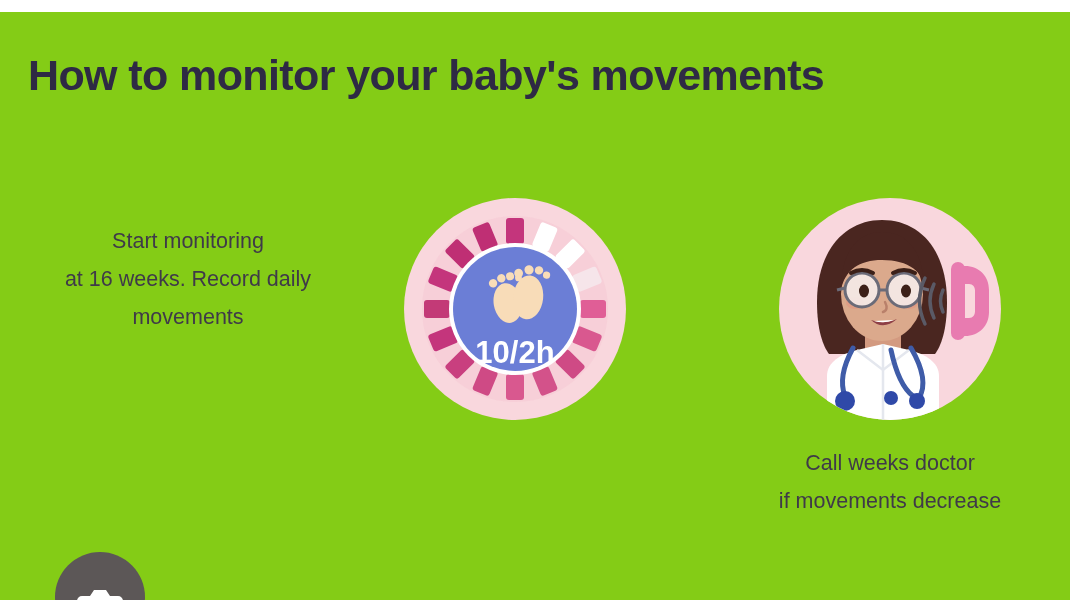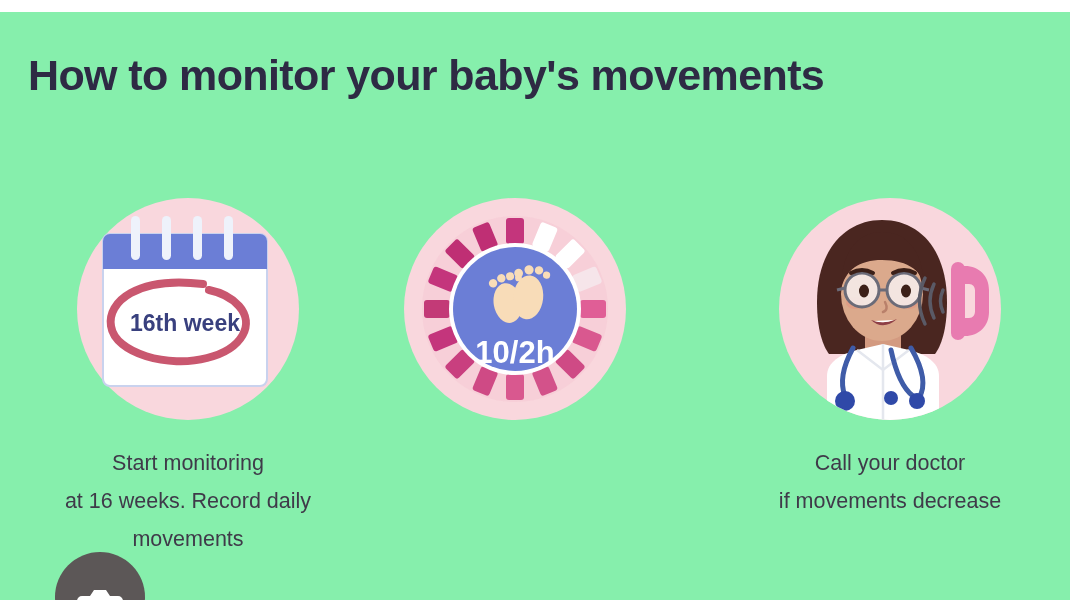--- a/index.html
+++ b/index.html
@@ -22,21 +22,21 @@
     overflow: hidden;
   }
 
   
   #canvas {
     position: absolute;
     left: 0;
     top: 12px;
     width: 1070px;
     height: 588px;
-    background: #86efac;
+    background: #84cc16;
     overflow: hidden;
   }
 
   #title {
     position: absolute;
     left: 28px;
     top: 38px;
     width: 1020px;
     font-size: 43px;
     line-height: 50px;
@@ -98,46 +98,20 @@
 </style>
 </head>
 <body>
 
 <div id="screen">
   <div id="canvas">
 
     <div id="title">How to monitor your baby's movements</div>
 
     <div class="card" id="card-1">
-      <div class="icon-wrap">
-        <div class="icon-bg"></div>
-        <svg width="222" height="222" viewBox="0 0 222 222" style="position:absolute;left:0;top:0;">
-
-          <g>
-            <rect x="54" y="22" width="9" height="40" rx="4.5" fill="#dfe6f7"></rect>
-            <rect x="85" y="22" width="9" height="40" rx="4.5" fill="#dfe6f7"></rect>
-            <rect x="116" y="22" width="9" height="40" rx="4.5" fill="#dfe6f7"></rect>
-            <rect x="147" y="22" width="9" height="40" rx="4.5" fill="#dfe6f7"></rect>
-          </g>
-
-          <rect x="26" y="36" width="164" height="152" rx="7" fill="#ffffff" stroke="#c9d2ee" stroke-width="2"></rect>
-
-          <path d="M26 43 a7 7 0 0 1 7 -7 h150 a7 7 0 0 1 7 7 v28 h-164 z" fill="#6b7ed6"></path>
-
-          <g>
-            <rect x="54" y="18" width="9" height="44" rx="4.5" fill="#eef2fb"></rect>
-            <rect x="85" y="18" width="9" height="44" rx="4.5" fill="#eef2fb"></rect>
-            <rect x="116" y="18" width="9" height="44" rx="4.5" fill="#eef2fb"></rect>
-            <rect x="147" y="18" width="9" height="44" rx="4.5" fill="#eef2fb"></rect>
-          </g>
-
-          <path d="M126 86 C 60 78 30 104 34 128 C 38 156 92 170 130 160 C 166 151 178 126 162 108 C 154 99 142 94 132 92" fill="none" stroke="#c9576f" stroke-width="8" stroke-linecap="round"></path>
-          <text x="108" y="133" text-anchor="middle" font-family="Liberation Sans, sans-serif" font-size="23" font-weight="bold" fill="#39407e">16th week</text>
-        </svg>
-      </div>
       <div class="caption">Start monitoring
 at 16 weeks. Record daily
 movements</div>
     </div>
 
     <div class="card" id="card-2">
       <div class="icon-wrap">
         <div class="icon-bg"></div>
         <svg width="222" height="222" viewBox="0 0 222 222" style="position:absolute;left:0;top:0;">
 
@@ -275,21 +249,21 @@
               <rect x="172" y="64" width="14" height="78" rx="7" fill="#e87bb0"></rect>
             </g>
             <g fill="none" stroke="#5a5a66" stroke-width="3.5" stroke-linecap="round">
               <path d="M164 92 Q159 103 164 114"></path>
               <path d="M155 86 Q147 103 155 120"></path>
               <path d="M146 80 Q135 103 146 126"></path>
             </g>
           </g>
         </svg>
       </div>
-      <div class="caption">Call your doctor
+      <div class="caption">Call weeks doctor
 if movements decrease</div>
     </div>
 
     <div id="camera-button">
       <svg width="46" height="40" viewBox="0 0 46 40">
         <path d="M5 10 h8 l4 -6 h12 l4 6 h8 a5 5 0 0 1 5 5 v20 a5 5 0 0 1 -5 5 h-36 a5 5 0 0 1 -5 -5 v-20 a5 5 0 0 1 5 -5 z" fill="#ffffff"></path>
         <circle cx="23" cy="25" r="9" fill="#5c5757"></circle>
       </svg>
     </div>
 

